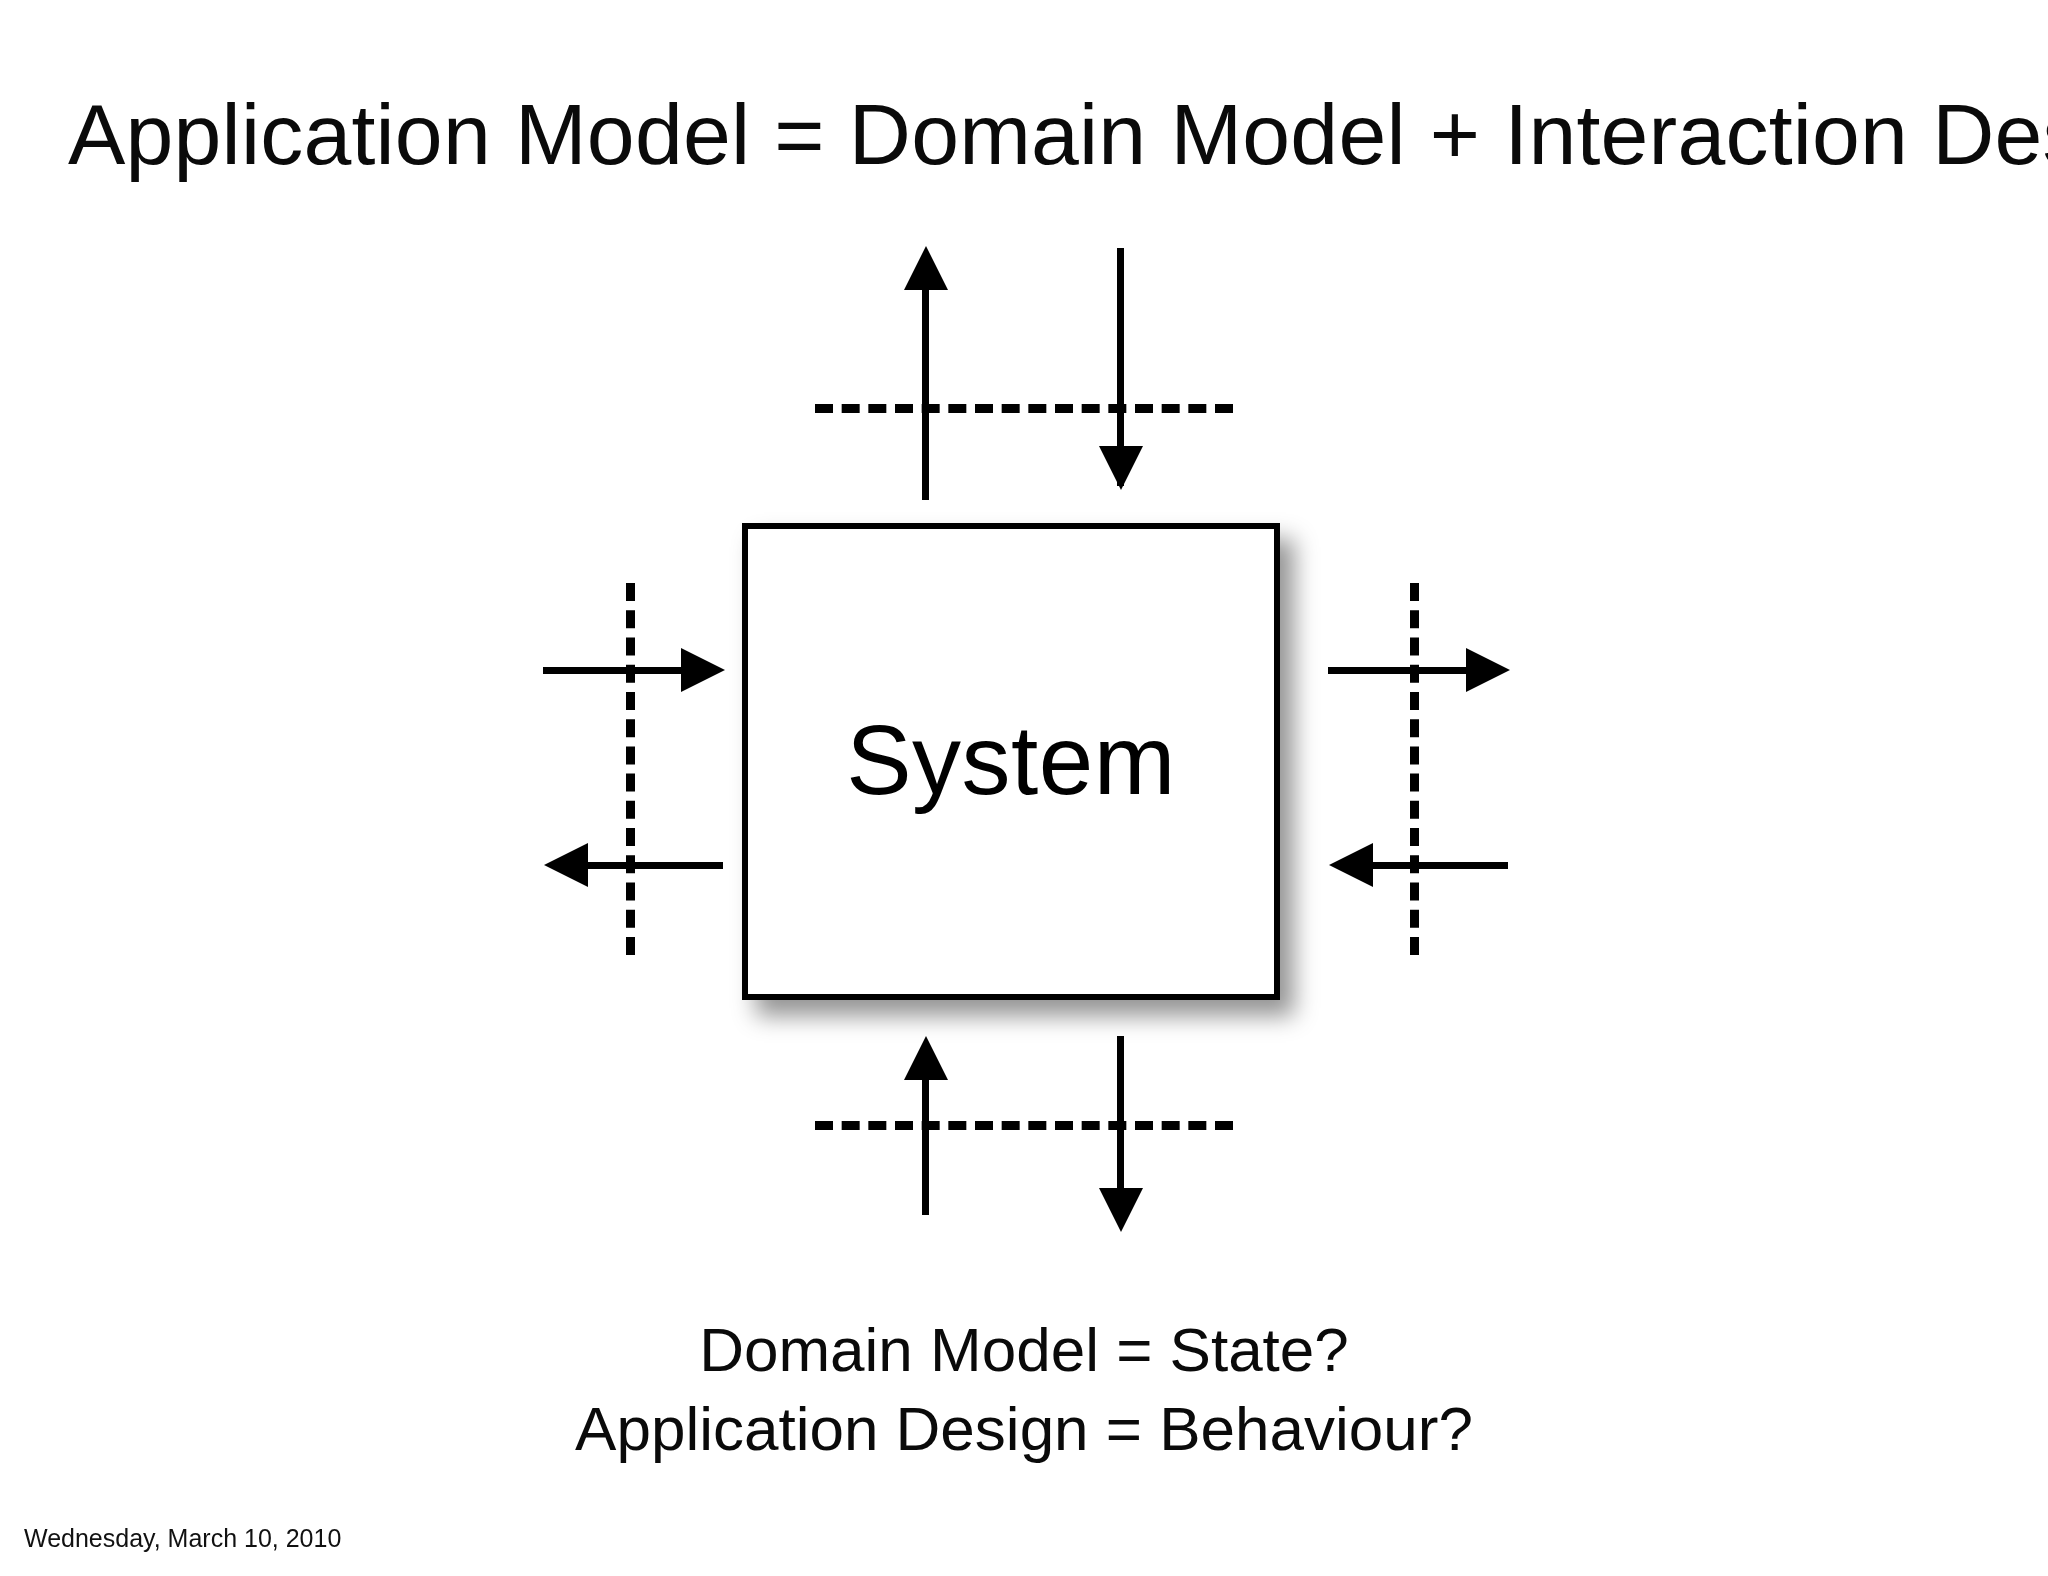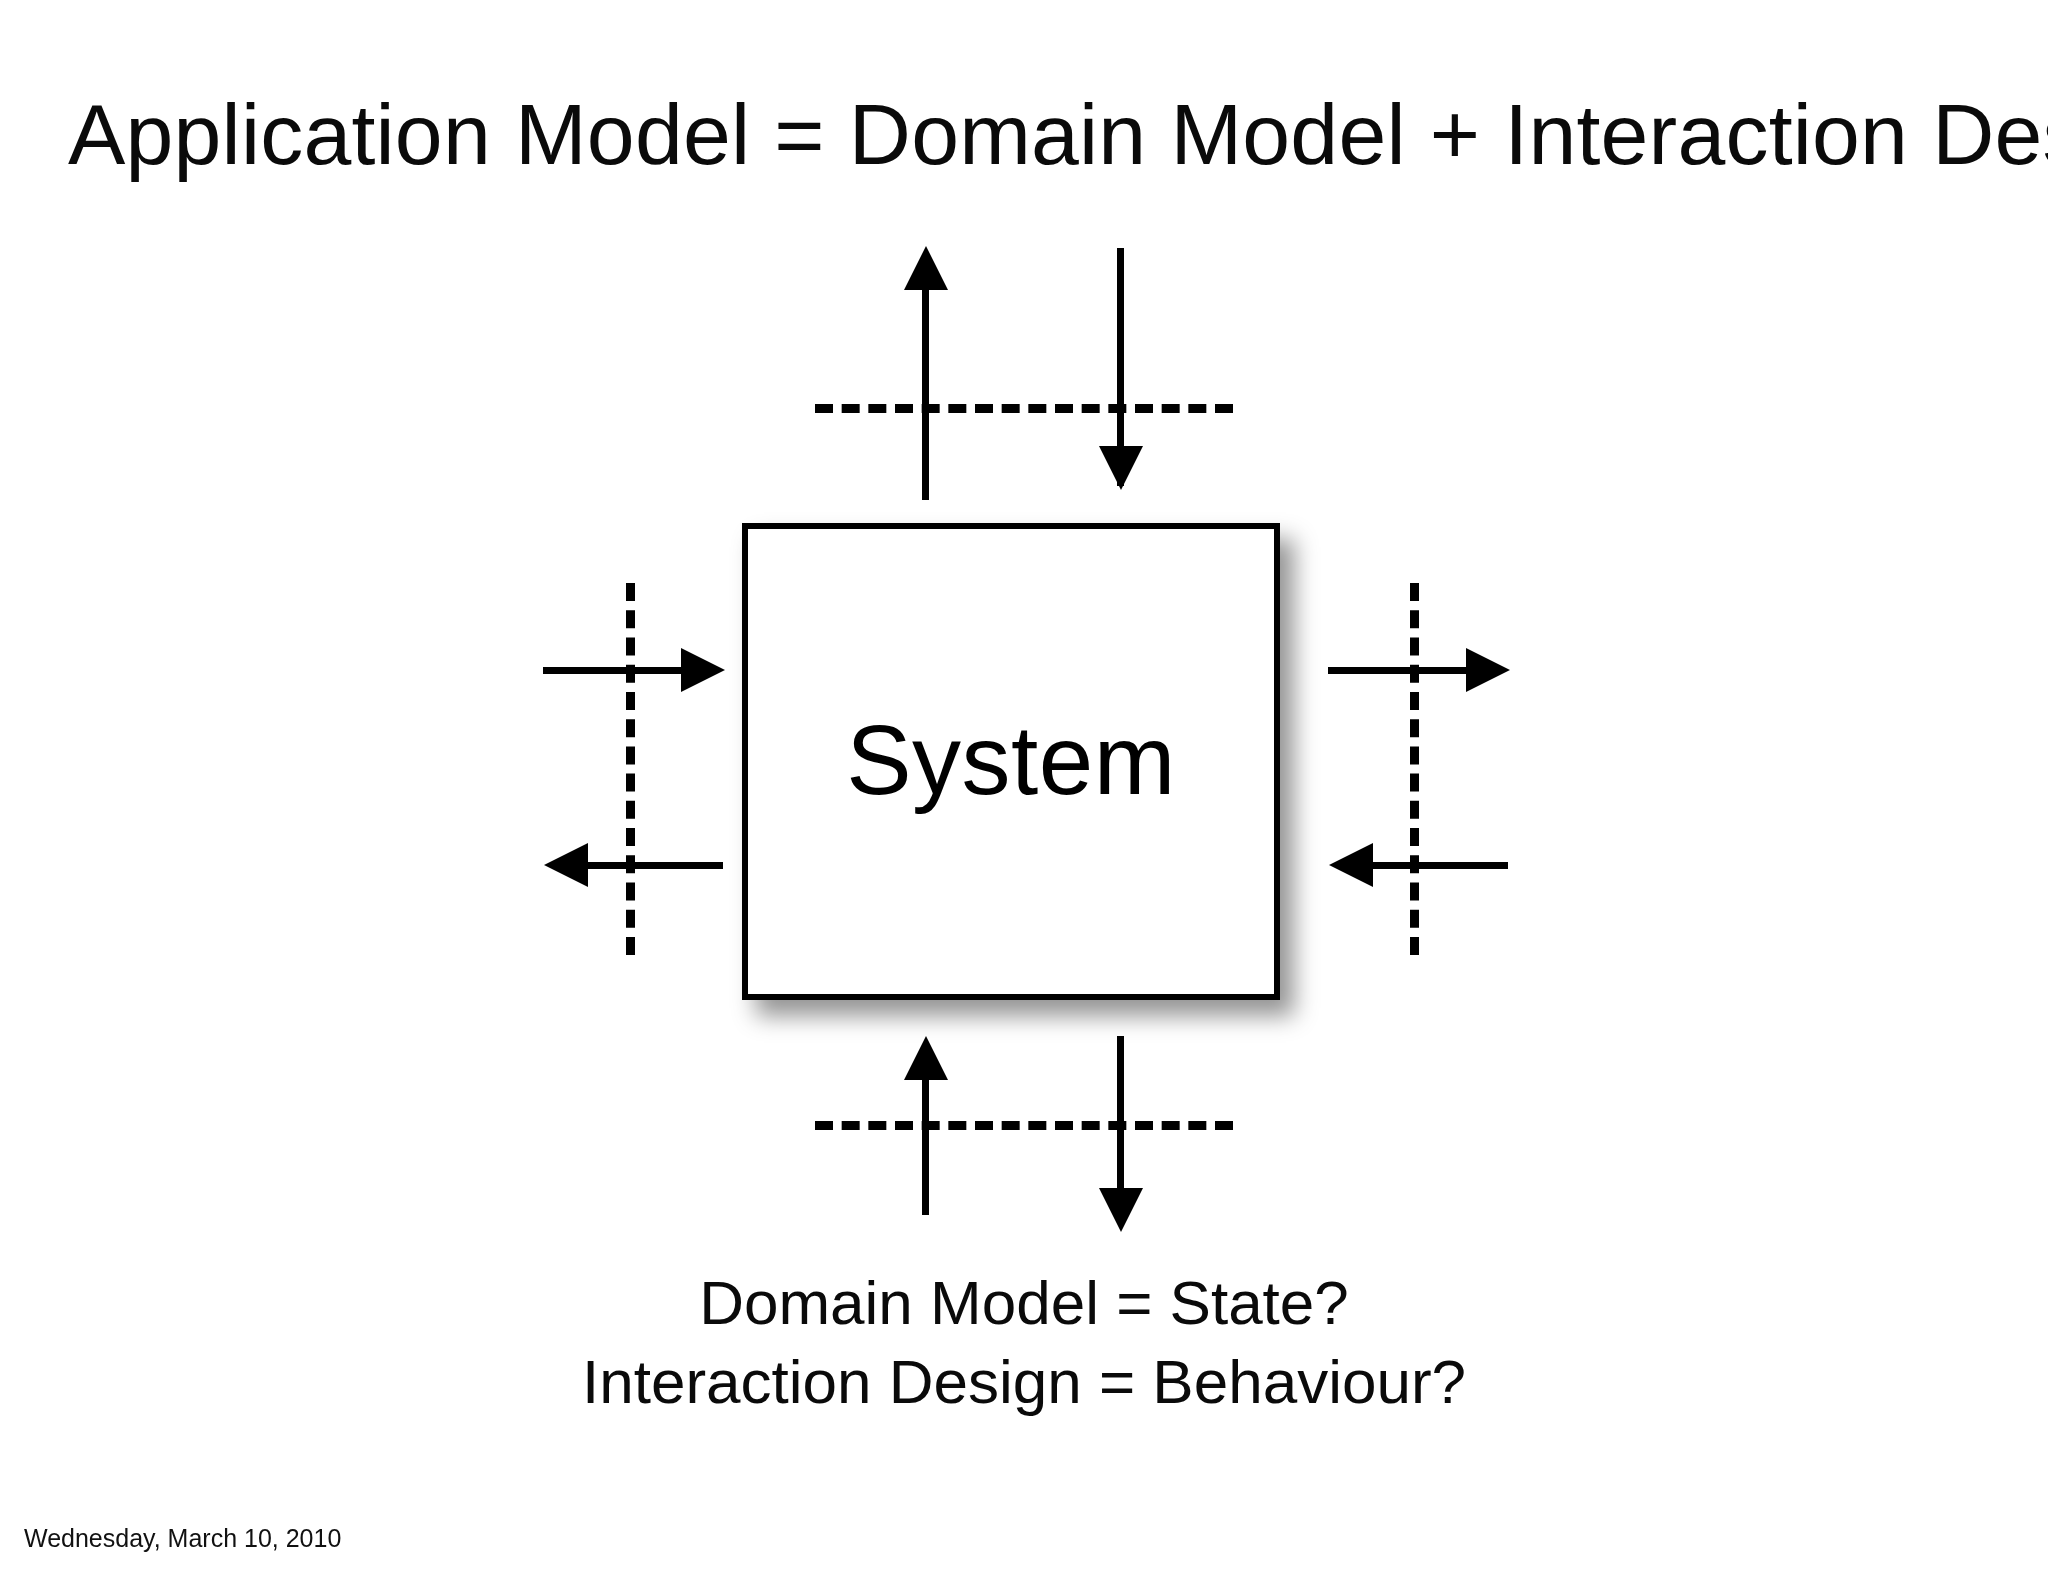--- a/index.html
+++ b/index.html
@@ -116,21 +116,21 @@
   .ah-left {
     border-top: 22px solid transparent;
     border-bottom: 22px solid transparent;
     border-right: 44px solid #000000;
   }
 
   
   #caption {
     position: absolute;
     left: 0;
-    top: 1263px;
+    top: 1310px;
     width: 2048px;
     text-align: center;
     font-family: "Liberation Sans", sans-serif;
     font-size: 62px;
     font-weight: 400;
     line-height: 1.28;
     color: #0a0a0a;
   }
   #caption .cap-line { display: block; white-space: nowrap; }
 
@@ -187,18 +187,18 @@
     <div class="arrowhead ah-down" style="left:1099px; top:1188px;"></div>
 
     <div id="system-box">
       <span id="system-label">System</span>
     </div>
 
   </div>
 
   <div id="caption">
     <span class="cap-line">Domain Model = State?</span>
-    <span class="cap-line">Interaction Design = Behaviour?</span>
+    <span class="cap-line">Application Design = Behaviour?</span>
   </div>
 
   <div id="footer-date">Wednesday, March 10, 2010</div>
 
 </div>
 
 </body></html>

